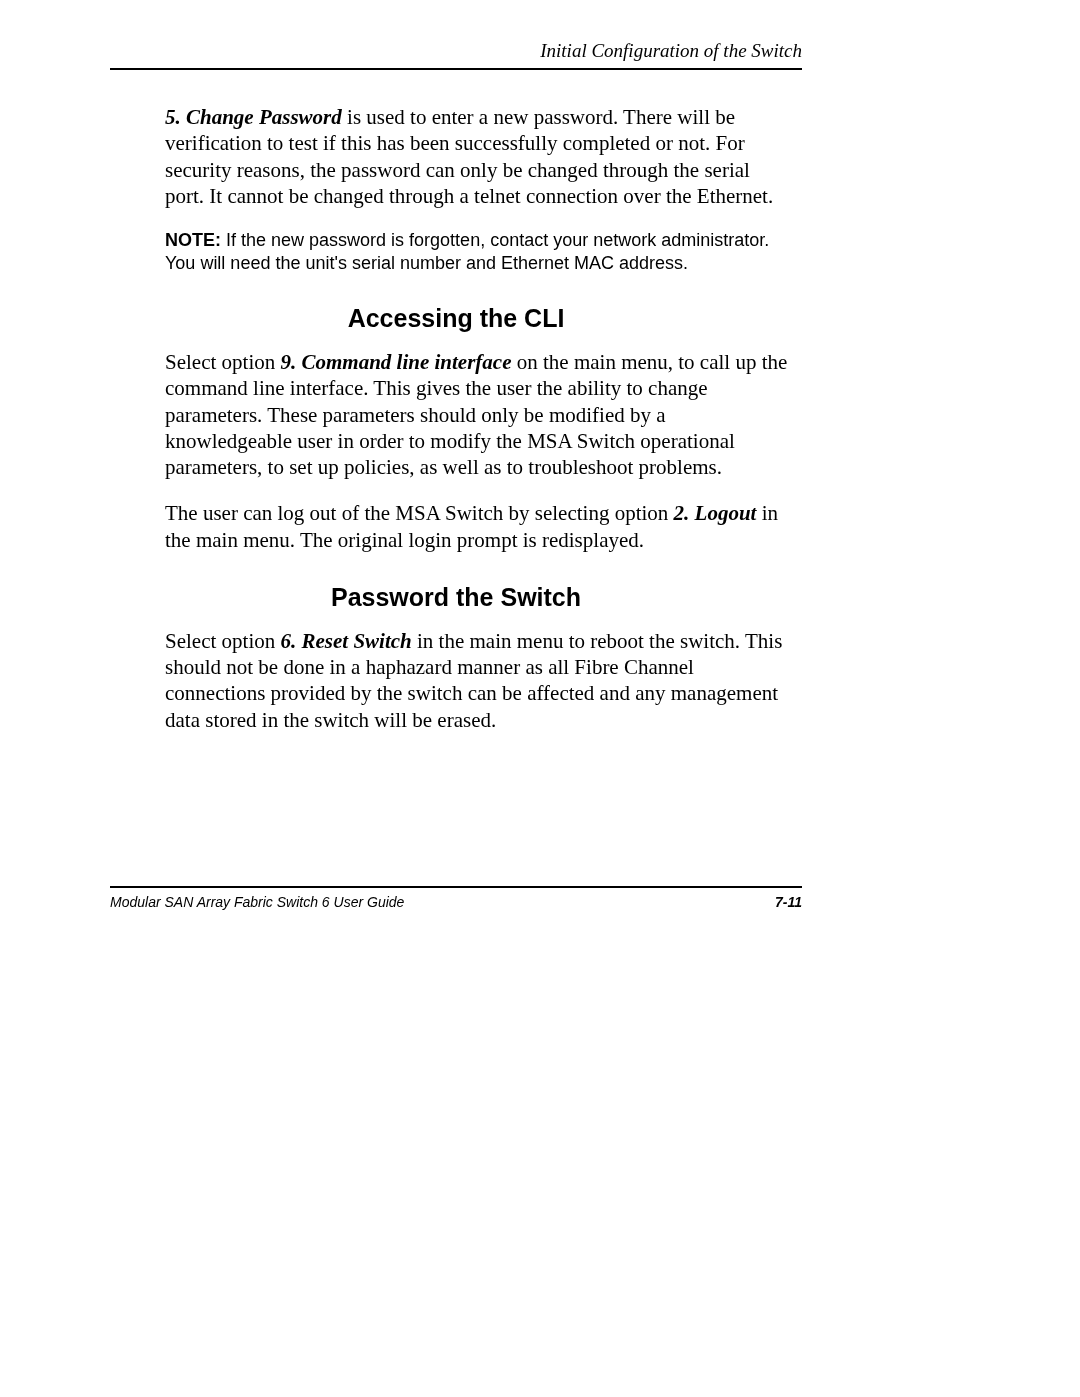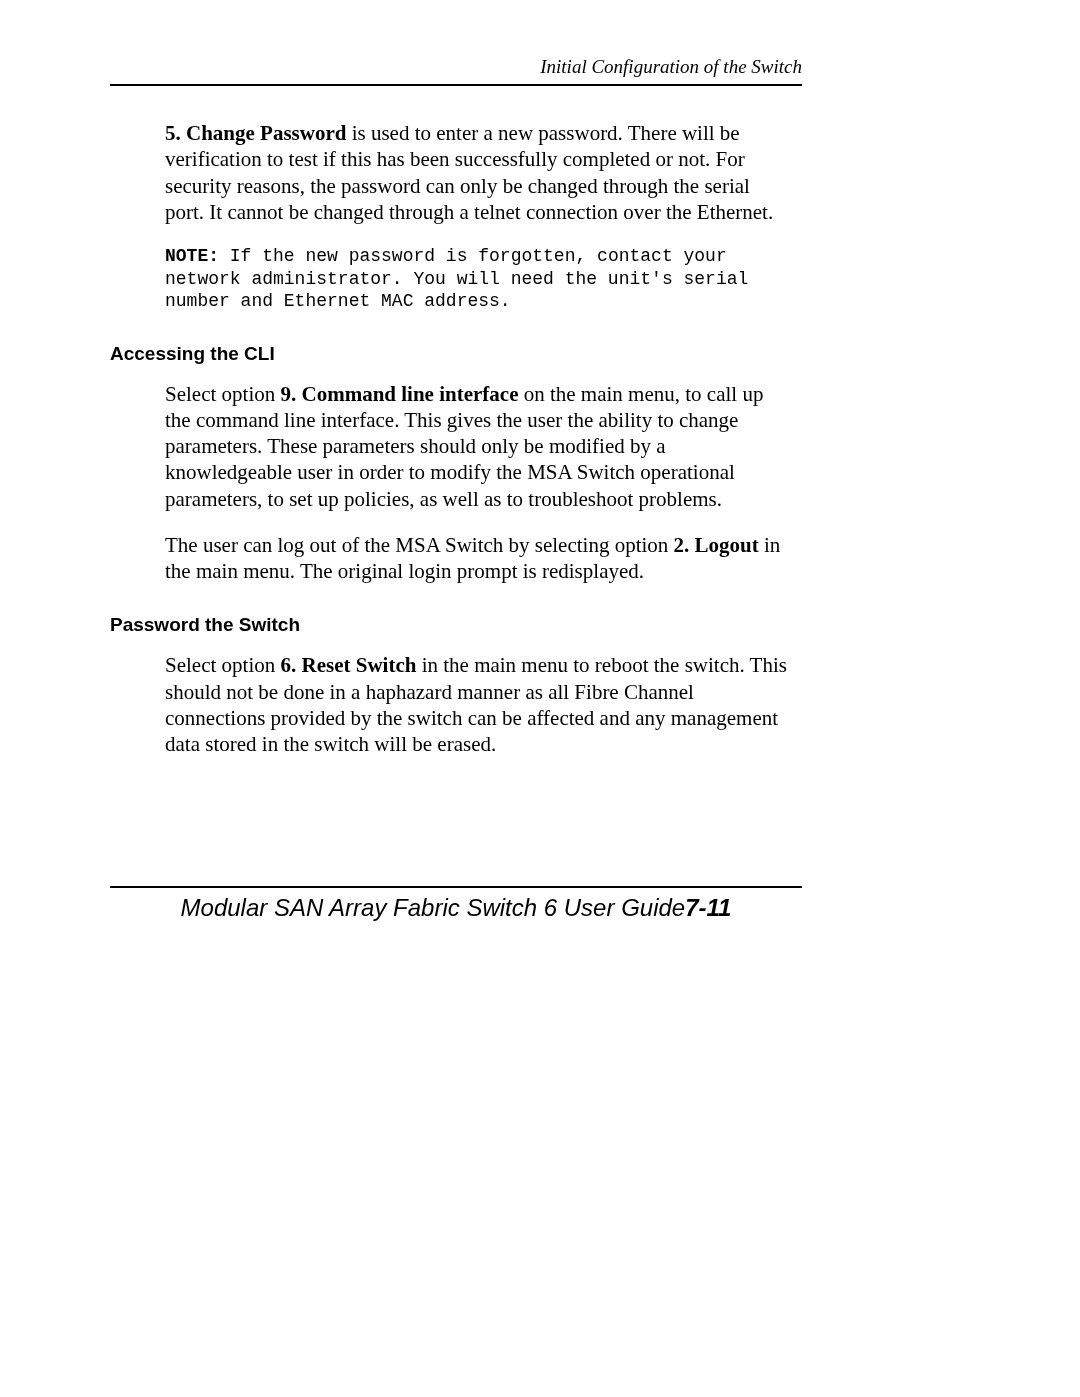--- a/index.html
+++ b/index.html
@@ -5,21 +5,21 @@
   html, body {
     margin: 0;
     padding: 0;
     background: #ffffff;
     width: 1080px;
   }
   .page {
     box-sizing: border-box;
     width: 912px;
     min-height: 1397px;
-    padding: 56px 110px 0 110px;
+    padding: 40px 110px 0 110px;
     position: relative;
     font-family: "Times New Roman", Times, serif;
     color: #000000;
   }
   .running-head {
     text-align: right;
     font-style: italic;
     font-size: 19px;
     font-family: "Times New Roman", Times, serif;
     padding-bottom: 6px;
@@ -30,51 +30,53 @@
     margin-left: 55px;
     margin-right: 10px;
   }
   .para {
     font-size: 21px;
     line-height: 1.25;
     margin: 0 0 20px 0;
   }
   .para .b {
     font-weight: bold;
+    font-style: italic;
   }
   .note-block {
-    font-family: Liberation Mono, monospace;
+    font-family: Liberation Sans, sans-serif;
     font-size: 18px;
     line-height: 1.25;
     margin: 0 0 26px 0;
   }
   .note-block .label {
     font-weight: bold;
   }
   h2.section-heading {
     font-family: Arial, Helvetica, sans-serif;
     font-weight: bold;
-    font-size: 19px;
+    font-size: 25px;
     margin: 30px 0 16px 0;
+    text-align: center;
   }
   .footer {
     position: absolute;
     left: 110px;
     right: 110px;
     top: 886px;
   }
   .footer-rule {
     border-top: 2px solid #000;
     margin-bottom: 6px;
   }
   .footer-row {
     display: flex;
-    justify-content: center;
+    justify-content: space-between;
     font-family: Arial, Helvetica, sans-serif;
-    font-size: 24px;
+    font-size: 14px;
     font-style: italic;
   }
   .footer-row .pnum {
     font-weight: bold;
   }
 </style>
 </head>
 <body>
 
 <div class="page">

